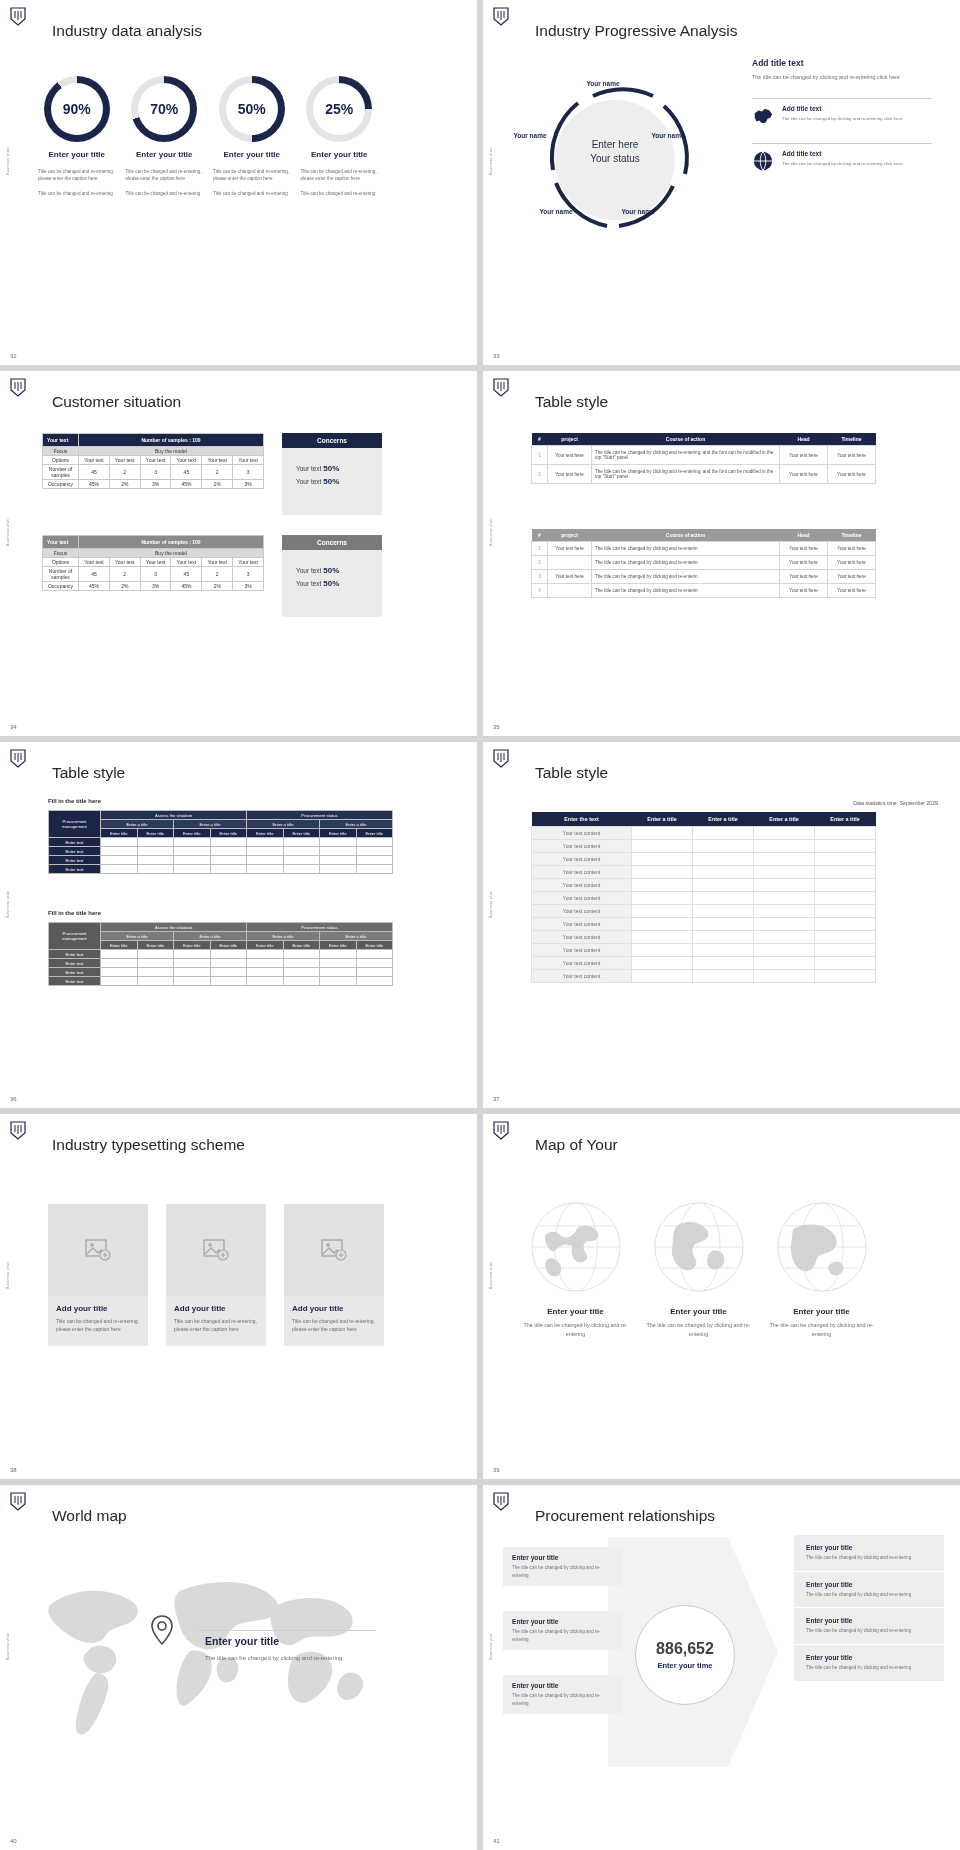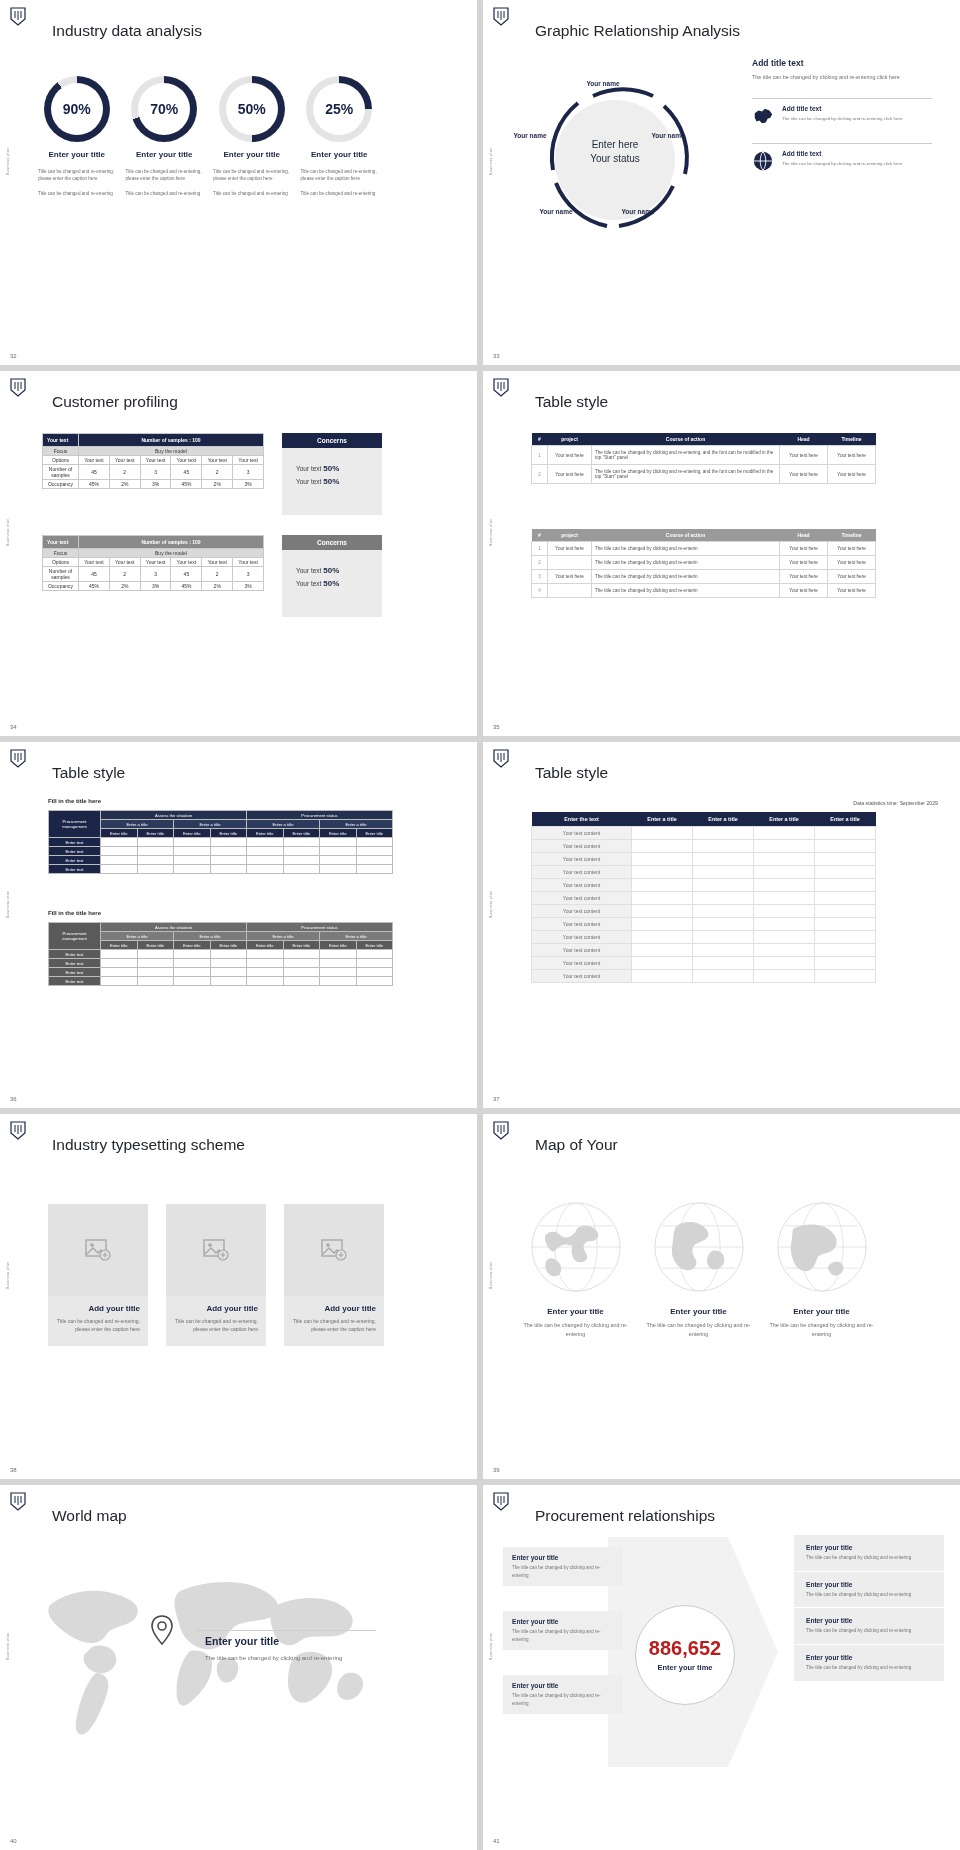--- a/index.html
+++ b/index.html
@@ -119,21 +119,21 @@
   .t36g .lbl { background: #5a5a5a; }
   .fill-t { position: absolute; font-size: 6px; font-weight: bold; color: #2a2a2a; }
   
   .t37 { position: absolute; border-collapse: collapse; font-size: 5px; width: 345px; }
   .t37 th { background: #1b2547; color: #fff; padding: 4px 2px; font-weight: bold; font-size: 5.4px; }
   .t37 td { border: 1px solid #e0e0e0; padding: 3px 2px; color: #6a6a6a; text-align: center; background: #f1f1f1; }
   .t37 td.first { background: #f1f1f1; }
   .t37 tr td:not(.first) { background: #fff; }
   .t37-note { position: absolute; right: 22px; font-size: 5.2px; color: #555; }
   
-  .gcards { position: absolute; left: 48px; top: 90px; display: flex; gap: 18px; text-align: right; }
+  .gcards { position: absolute; left: 48px; top: 90px; display: flex; gap: 18px; }
   .gcard { width: 100px; }
   .gimg { height: 92px; background: #e2e2e2; display: flex; align-items: center; justify-content: center; }
   .gbody { background: #e8e8e8; padding: 8px 8px 12px; }
   .gt { font-size: 8px; font-weight: bold; color: #1b2547; }
   .gs { font-size: 5px; color: #6f6f6f; line-height: 1.7; margin-top: 4px; }
   
   .globes { position: absolute; left: 40px; top: 85px; display: flex; gap: 18px; }
   .gl { width: 105px; text-align: center; }
   .gl-t { font-size: 8px; font-weight: bold; color: #1b2547; margin-top: 8px; }
   .gl-s { font-size: 5.4px; color: #6f6f6f; line-height: 1.7; margin-top: 5px; }
@@ -146,21 +146,21 @@
   .pr-card { width: 120px; padding: 7px 9px; background: #eeeeee; }
   .pr-t { font-size: 6.6px; font-weight: bold; color: #1b2547; }
   .pr-s { font-size: 4.6px; color: #767676; line-height: 1.7; margin-top: 3px; }
   .pr-right { position: absolute; right: 16px; width: 150px; background: #ededed; }
   .pr-ritem { padding: 9px 12px; border-bottom: 1px solid #ffffff; }
   .circle-num {
     position: absolute; left: 152px; top: 120px; width: 100px; height: 100px;
     border-radius: 50%; border: 1px solid #c9c9c9; background: #fff;
     display: flex; flex-direction: column; align-items: center; justify-content: center;
   }
-  .circle-num .n { font-size: 20px; font-weight: bold; color: #b91c1c; }
+  .circle-num .n { font-size: 16px; font-weight: bold; color: #404040; }
   .circle-num .c { font-size: 7.5px; font-weight: bold; color: #1b2547; margin-top: 3px; }
 </style>
 </head>
 <body>
 
 <div id="page">
 <div class="grid">
 
   <div class="slide">
     <svg class="logo" viewBox="0 0 16 19">
@@ -207,21 +207,21 @@
     </div>
   </div>
 
   <div class="slide">
     <svg class="logo" viewBox="0 0 16 19">
           <path d="M1 1h14v11l-7 6-7-6z" fill="none" stroke="#1b2547" stroke-width="1.2"></path>
           <path d="M5 4v7M8 4v9M11 4v7" stroke="#1b2547" stroke-width="1"></path>
         </svg>
     <div class="sidetext">Business plan</div>
     <div class="pagenum">33</div>
-    <div class="s-title">Graphic Relationship Analysis</div>
+    <div class="s-title">Industry Progressive Analysis</div>
 
     <div class="relwrap">
       <svg class="arcs" width="180" height="160">
         <g fill="none" stroke="#1b2547" stroke-width="4" stroke-linecap="butt">
           <path d="M60 14 A70 70 0 0 1 120 14"></path>
           <path d="M131 24 A70 70 0 0 1 152 92"></path>
           <path d="M140 104 A70 70 0 0 1 86 144"></path>
           <path d="M74 144 A70 70 0 0 1 23 101"></path>
           <path d="M20 88 A70 70 0 0 1 45 21"></path>
         </g>
@@ -265,21 +265,21 @@
     </div>
   </div>
 
   <div class="slide">
     <svg class="logo" viewBox="0 0 16 19">
           <path d="M1 1h14v11l-7 6-7-6z" fill="none" stroke="#1b2547" stroke-width="1.2"></path>
           <path d="M5 4v7M8 4v9M11 4v7" stroke="#1b2547" stroke-width="1"></path>
         </svg>
     <div class="sidetext">Business plan</div>
     <div class="pagenum">34</div>
-    <div class="s-title">Customer profiling</div>
+    <div class="s-title">Customer situation</div>
 
     <table class="tbl-a" style="left:42px;top:62px;width:222px">
       <tbody>
             <tr>
               <th class="hdr-navy" style="width:36px;text-align:left;padding:3px 4px">Your text</th>
           <th class="hdr-navy" colspan="6">Number of samples : 100</th>
             </tr>
       <tr>
               <td class="hdr-gray">Focus</td>
           <td class="hdr-gray" colspan="6">Buy the model</td>

